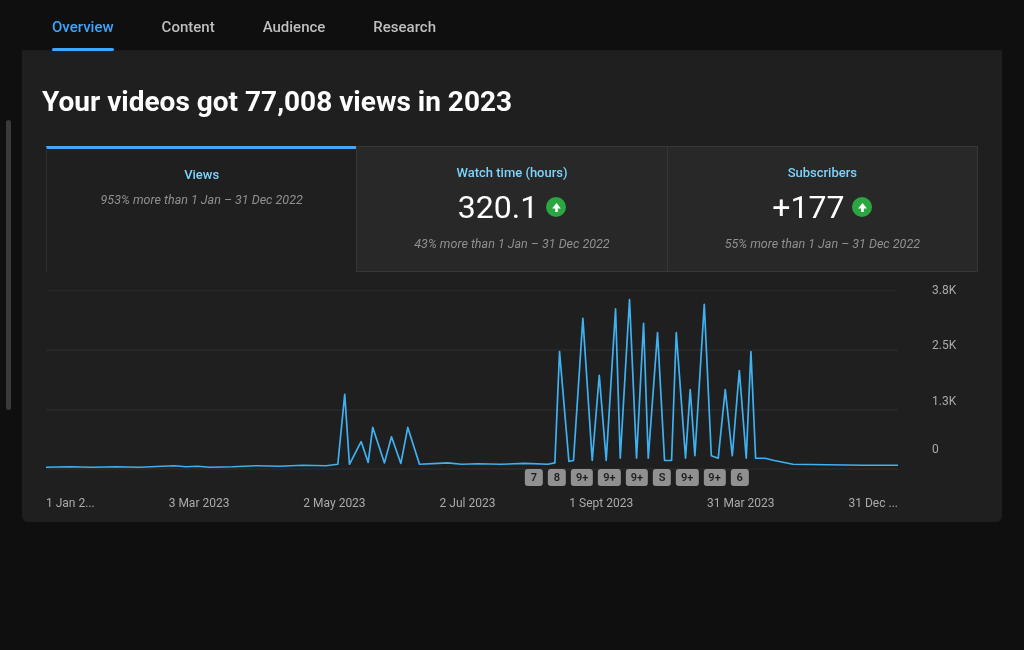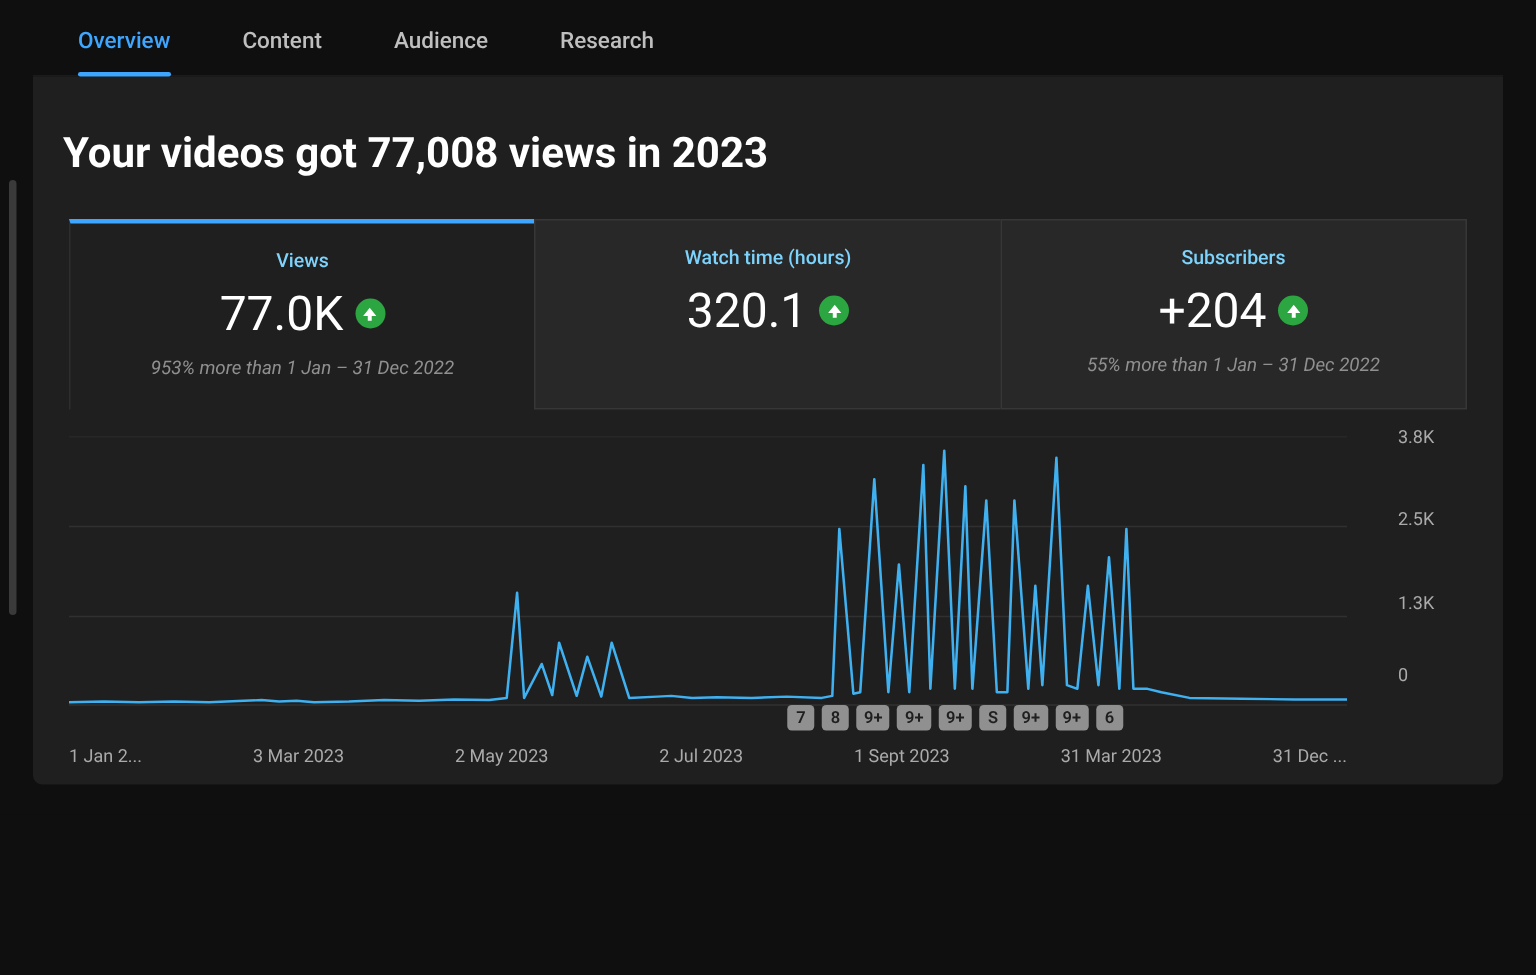--- a/index.html
+++ b/index.html
@@ -45,45 +45,38 @@
     <div class="tab">Audience</div>
     <div class="tab">Research</div>
   </div>
 
   <div class="panel">
     <div class="headline">Your videos got 77,008 views in 2023</div>
 
     <div class="metrics">
       <div class="metric active">
         <div class="metric-title">Views</div>
-        <div class="metric-value">
-          <span>77.0K</span>
-          <span class="arrow">
-            <svg width="11" height="11" viewBox="0 0 10 10">
-                <path d="M5 1 L9 6 L6.2 6 L6.2 9 L3.8 9 L3.8 6 L1 6 Z" fill="#fff"></path>
-              </svg>
-          </span>
-        </div>
         <div class="metric-delta">953% more than 1 Jan – 31 Dec 2022</div>
       </div>
       <div class="metric">
         <div class="metric-title">Watch time (hours)</div>
         <div class="metric-value">
           <span>320.1</span>
           <span class="arrow">
             <svg width="11" height="11" viewBox="0 0 10 10">
                 <path d="M5 1 L9 6 L6.2 6 L6.2 9 L3.8 9 L3.8 6 L1 6 Z" fill="#fff"></path>
               </svg>
           </span>
         </div>
+        <div class="metric-delta">43% more than 1 Jan – 31 Dec 2022</div>
       </div>
       <div class="metric">
         <div class="metric-title">Subscribers</div>
         <div class="metric-value">
-          <span>+204</span>
+          <span>+177</span>
           <span class="arrow">
             <svg width="11" height="11" viewBox="0 0 10 10">
                 <path d="M5 1 L9 6 L6.2 6 L6.2 9 L3.8 9 L3.8 6 L1 6 Z" fill="#fff"></path>
               </svg>
           </span>
         </div>
         <div class="metric-delta">55% more than 1 Jan – 31 Dec 2022</div>
       </div>
     </div>
 

